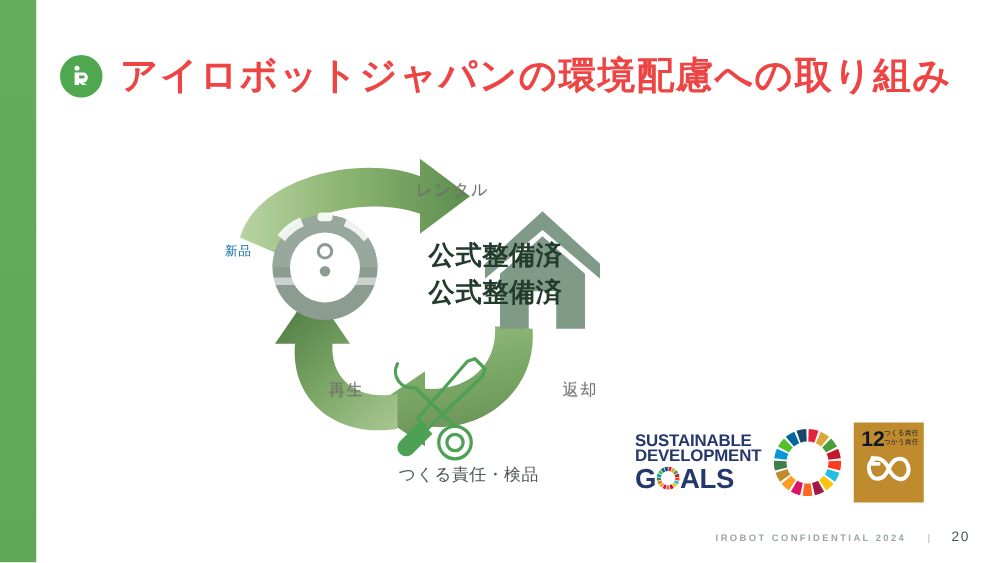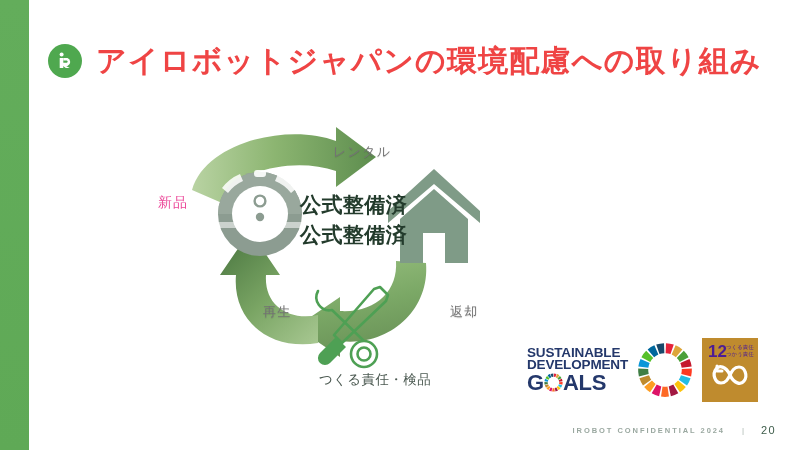--- a/index.html
+++ b/index.html
@@ -59,37 +59,38 @@
     position: absolute;
     left: 140px;
     top: 115px;
     width: 380px;
     height: 260px;
   }
   .diagram svg { display: block; }
 
   .label-new {
     position: absolute;
-    left: 158px;
+    left: 180px;
     top: 194px;
-    font-size: 14px;
-    color: #ec4899;
+    font-size: 10px;
+    color: #0369a1;
     letter-spacing: 0.08em;
   }
 
   .center-text {
     position: absolute;
     left: 300px;
     top: 190px;
     width: 150px;
     font-size: 21px;
     font-weight: 700;
     line-height: 1.42;
     color: #233b2c;
     letter-spacing: 0.02em;
+    text-align: right;
   }
 
   .caption {
     position: absolute;
     left: 250px;
     top: 368px;
     width: 250px;
     text-align: center;
     font-size: 13.5px;
     line-height: 1.85;
@@ -107,21 +108,21 @@
     text-shadow: 0 1px 1px rgba(0,0,0,.12);
     white-space: nowrap;
   }
   .lbl-rental { left: 333px; top: 143px; }
   .lbl-return { left: 450px; top: 303px; }
   .lbl-reuse  { left: 263px; top: 303px; }
 
   
   .sdg {
     position: absolute;
-    left: 527px;
+    left: 508px;
     top: 338px;
     display: flex;
     align-items: center;
     gap: 9px;
   }
   .sdg-wordmark {
     display: flex;
     flex-direction: column;
     justify-content: center;
     line-height: 0.92;
@@ -142,21 +143,21 @@
     display: inline-block;
     width: 19px; height: 19px;
     margin: 0 0px;
     vertical-align: middle;
   }
   .sdg-wheel { width: 56px; height: 56px; flex: none; }
 
   .sdg-goal {
     width: 56px; height: 64px;
     background: #bf8b2e;
-    color: #4c1d95;
+    color: #0f172a;
     position: relative;
     flex: none;
   }
   .sdg-goal .num {
     position: absolute;
     left: 6px; top: 5px;
     font-size: 17px;
     font-weight: 700;
     line-height: 1;
   }

